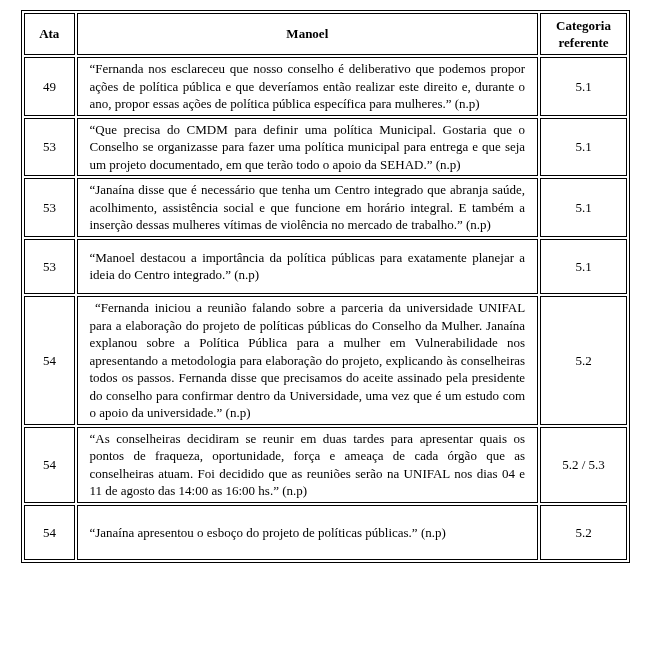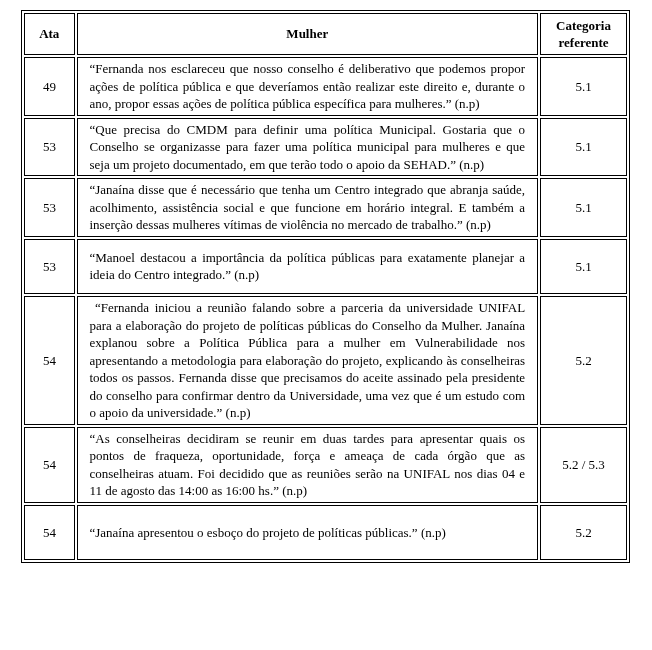--- a/index.html
+++ b/index.html
@@ -58,33 +58,33 @@
 <div class="page">
   <table class="ata-table">
     <colgroup>
       <col style="width:50px">
       <col style="width:457px">
       <col style="width:86px">
     </colgroup>
     <thead>
       <tr>
         <th class="th-ata">Ata</th>
-        <th>Mulher</th>
+        <th>Manoel</th>
         <th>Categoria referente</th>
       </tr>
     </thead>
     <tbody>
       <tr>
         <td class="cell-ata">49</td>
         <td class="cell-trecho">“Fernanda nos esclareceu que nosso conselho é deliberativo que podemos propor ações de política pública e que deveríamos então realizar este direito e, durante o ano, propor essas ações de política pública específica para mulheres.” (n.p)</td>
         <td class="cell-categoria">5.1</td>
       </tr>
       <tr>
         <td class="cell-ata">53</td>
-        <td class="cell-trecho">“Que precisa do CMDM para definir uma política Municipal. Gostaria que o Conselho se organizasse para fazer uma política municipal para mulheres e que seja um projeto documentado, em que terão todo o apoio da SEHAD.” (n.p)</td>
+        <td class="cell-trecho">“Que precisa do CMDM para definir uma política Municipal. Gostaria que o Conselho se organizasse para fazer uma política municipal para entrega e que seja um projeto documentado, em que terão todo o apoio da SEHAD.” (n.p)</td>
         <td class="cell-categoria">5.1</td>
       </tr>
       <tr>
         <td class="cell-ata">53</td>
         <td class="cell-trecho">“Janaína disse que é necessário que tenha um Centro integrado que abranja saúde, acolhimento, assistência social e que funcione em horário integral. E também a inserção dessas mulheres vítimas de violência no mercado de trabalho.” (n.p)</td>
         <td class="cell-categoria">5.1</td>
       </tr>
       <tr>
         <td class="cell-ata">53</td>
         <td class="cell-trecho">“Manoel destacou a importância da política públicas para exatamente planejar a ideia do Centro integrado.” (n.p)</td>

